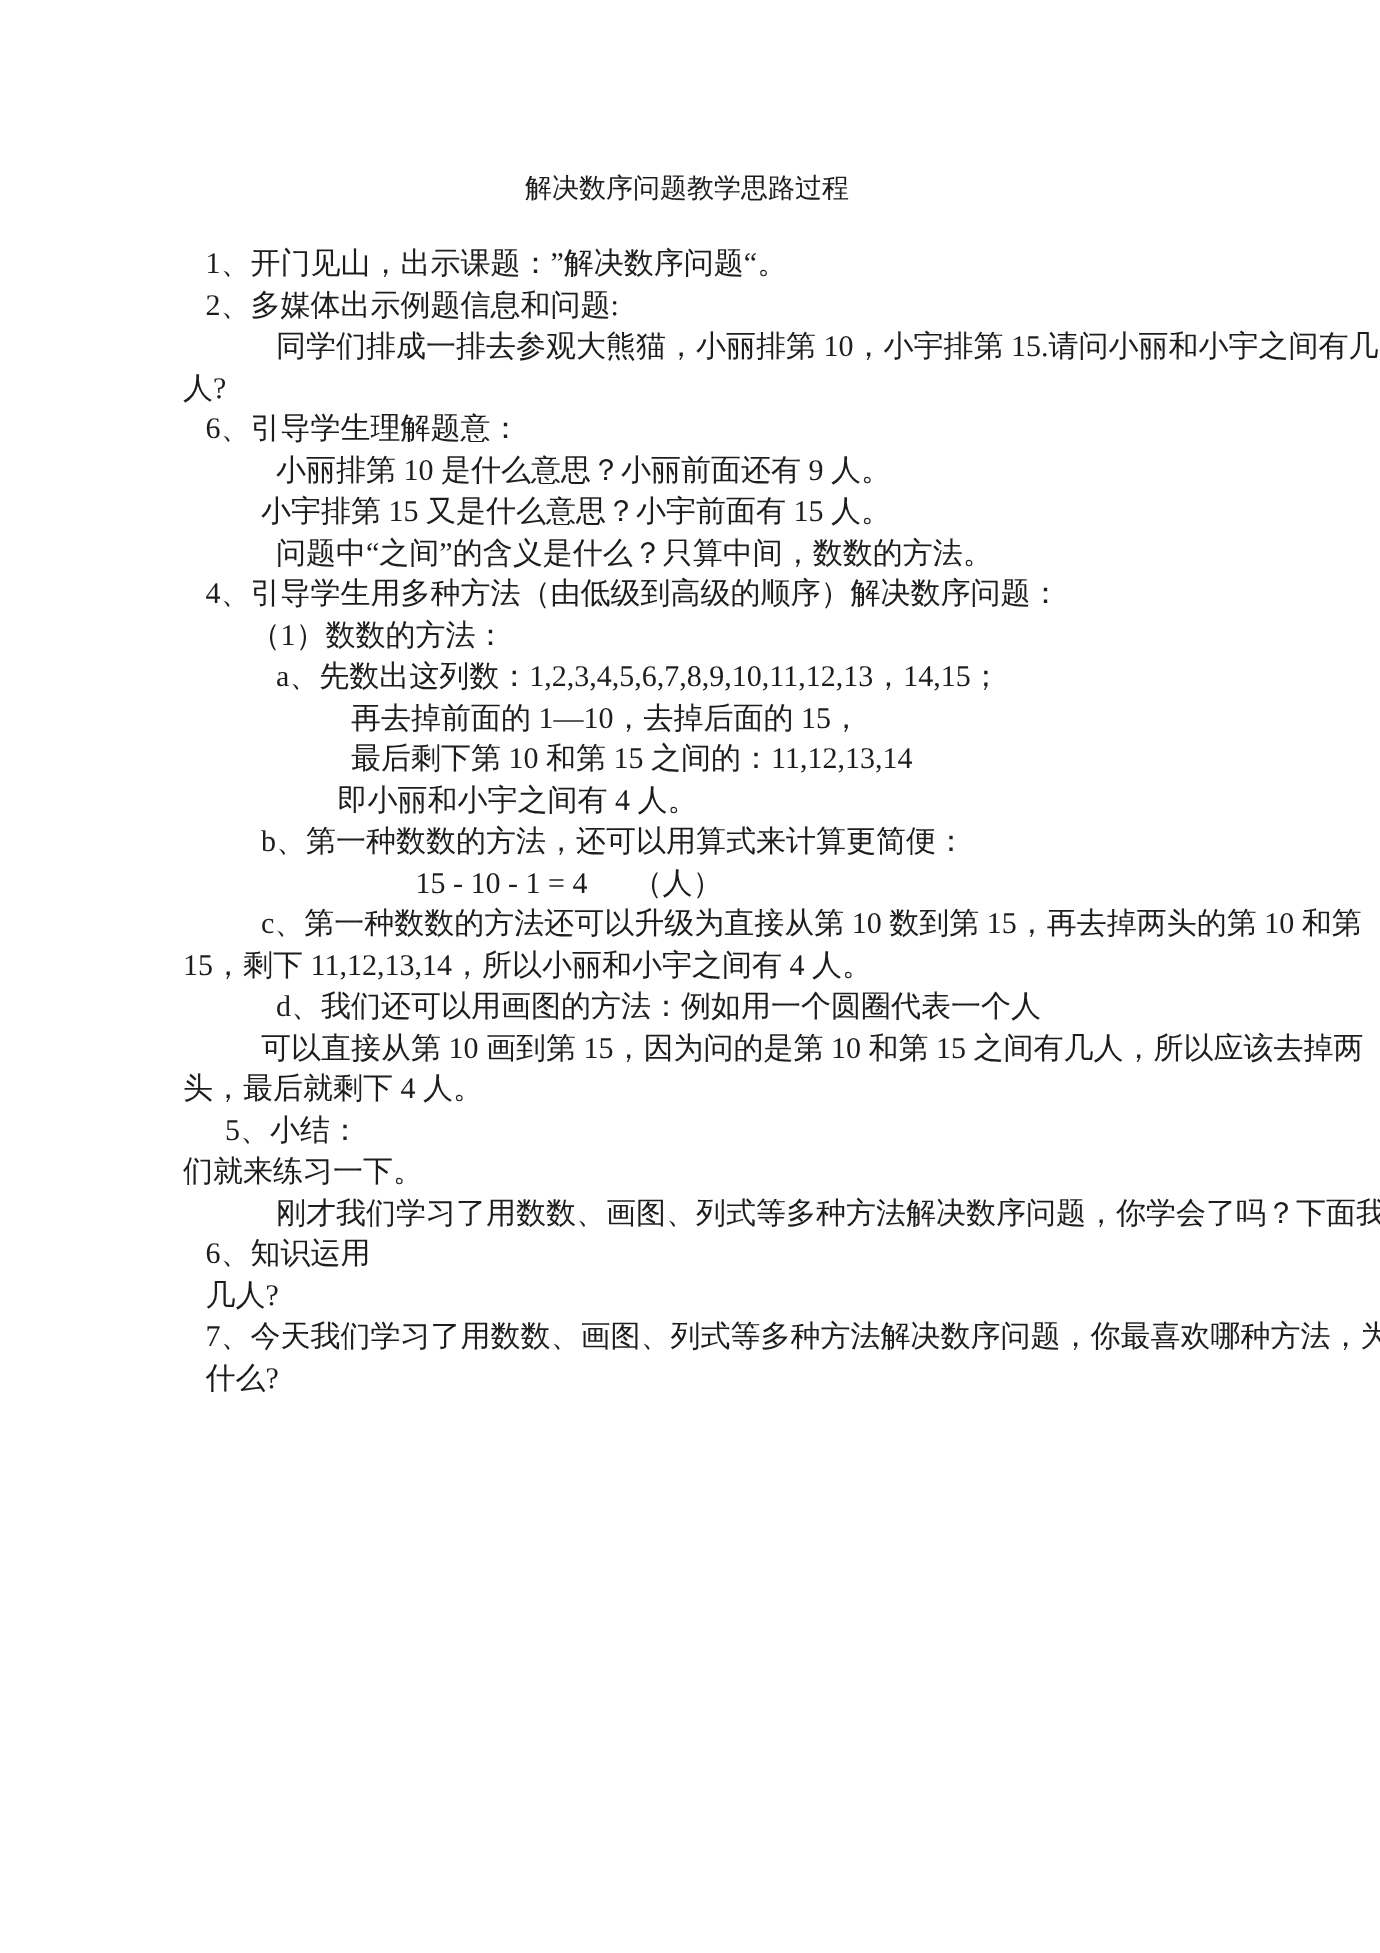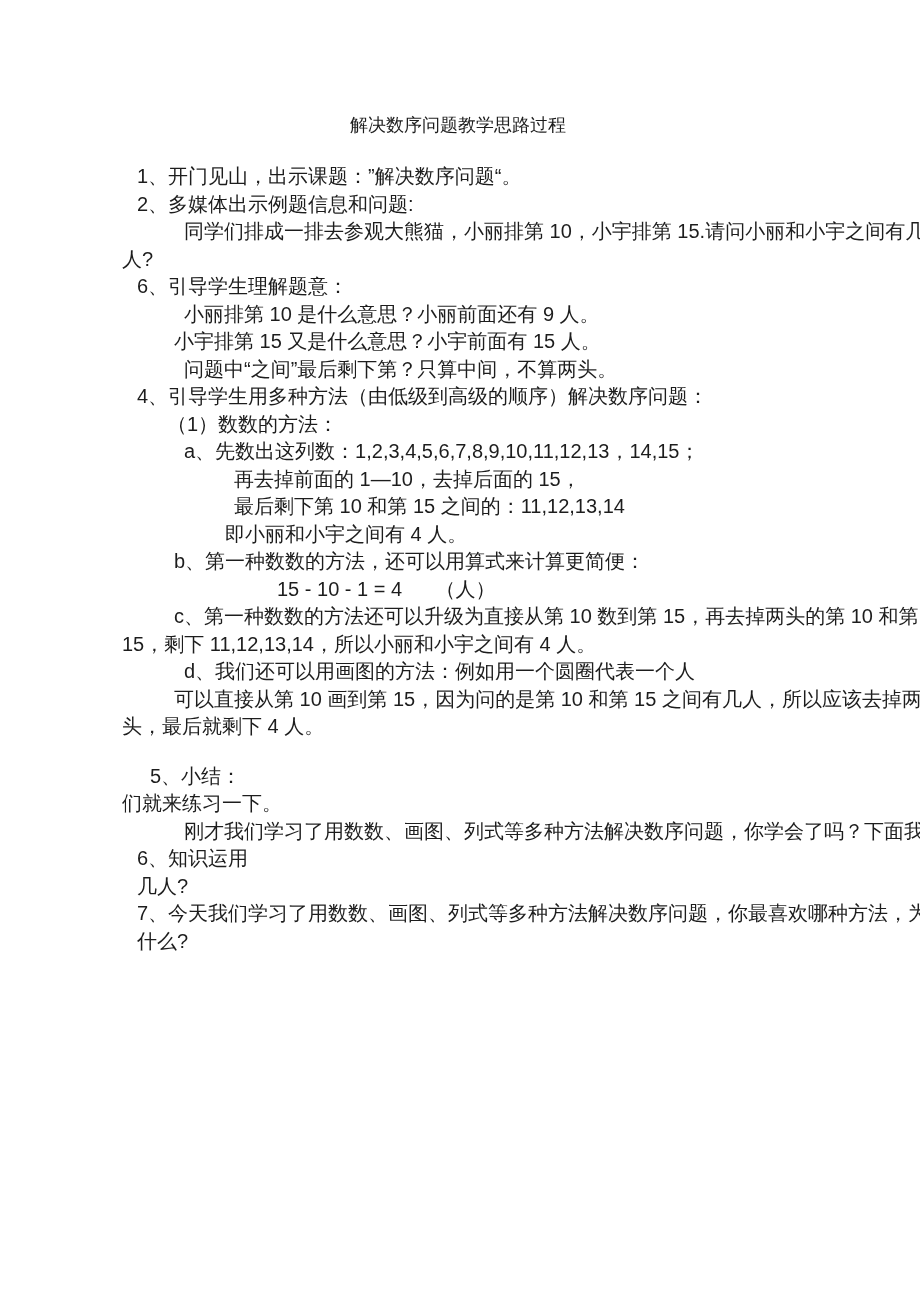--- a/index.html
+++ b/index.html
@@ -6,21 +6,21 @@
     margin: 0;
     padding: 0;
     background: #ffffff;
   }
   .page {
     position: relative;
     width: 920px;
     height: 1302px;
     background: #ffffff;
     overflow: hidden;
-    font-family: Liberation Sans, sans-serif;
+    font-family: Liberation Serif, serif;
     color: #1d1d1d;
   }
   .doc {
     position: absolute;
     left: 122px;
     top: 112px;
     width: 672px;
   }
   .doc-title {
     font-size: 18px;
@@ -31,21 +31,21 @@
     white-space: pre;
   }
   .line {
     font-size: 20px;
     line-height: 27.5px;
     white-space: pre;
   }
   
   .m0 { padding-left: 0; }
   .m1 { padding-left: 15px; }
-  .m2 { padding-left: 28px; margin-top: 22px; }
+  .m2 { padding-left: 28px; }
   .m3 { padding-left: 45px; }
   .m4 { padding-left: 52px; }
   .m5 { padding-left: 62px; }
   .m6 { padding-left: 103px; }
   .m7 { padding-left: 112px; }
   .m8 { padding-left: 155px; }
 </style>
 </head>
 <body>
 
@@ -53,21 +53,21 @@
   <div class="doc">
     <div class="doc-title">解决数序问题教学思路过程</div>
 
     <div class="line m1">1、开门见山，出示课题：”解决数序问题“。</div>
     <div class="line m1">2、多媒体出示例题信息和问题:</div>
     <div class="line m5">同学们排成一排去参观大熊猫，小丽排第 10，小宇排第 15.请问小丽和小宇之间有几</div>
     <div class="line m0">人?</div>
     <div class="line m1">6、引导学生理解题意：</div>
     <div class="line m5">小丽排第 10 是什么意思？小丽前面还有 9 人。</div>
     <div class="line m4">小宇排第 15 又是什么意思？小宇前面有 15 人。</div>
-    <div class="line m5">问题中“之间”最后剩下第？只算中间，不算两头。</div>
+    <div class="line m5">问题中“之间”的含义是什么？只算中间，数数的方法。</div>
     <div class="line m1">4、引导学生用多种方法（由低级到高级的顺序）解决数序问题：</div>
     <div class="line m3">（1）数数的方法：</div>
     <div class="line m5">a、先数出这列数：1,2,3,4,5,6,7,8,9,10,11,12,13，14,15；</div>
     <div class="line m7">再去掉前面的 1—10，去掉后面的 15，</div>
     <div class="line m7">最后剩下第 10 和第 15 之间的：11,12,13,14</div>
     <div class="line m6">即小丽和小宇之间有 4 人。</div>
     <div class="line m4">b、第一种数数的方法，还可以用算式来计算更简便：</div>
     <div class="line m8">15 - 10 - 1 = 4      （人）</div>
     <div class="line m4">c、第一种数数的方法还可以升级为直接从第 10 数到第 15，再去掉两头的第 10 和第</div>
     <div class="line m0">15，剩下 11,12,13,14，所以小丽和小宇之间有 4 人。</div>

